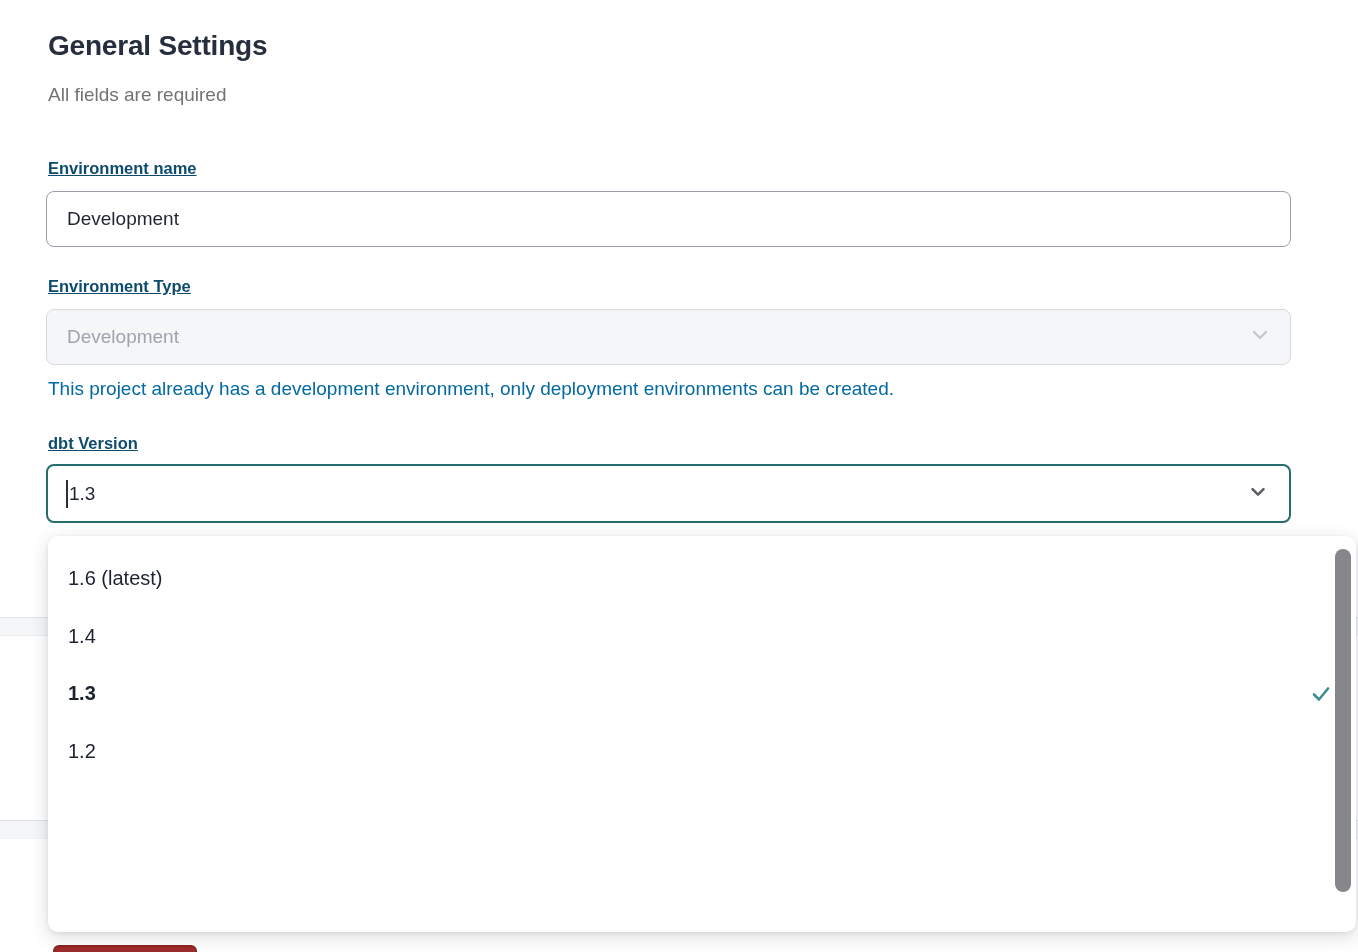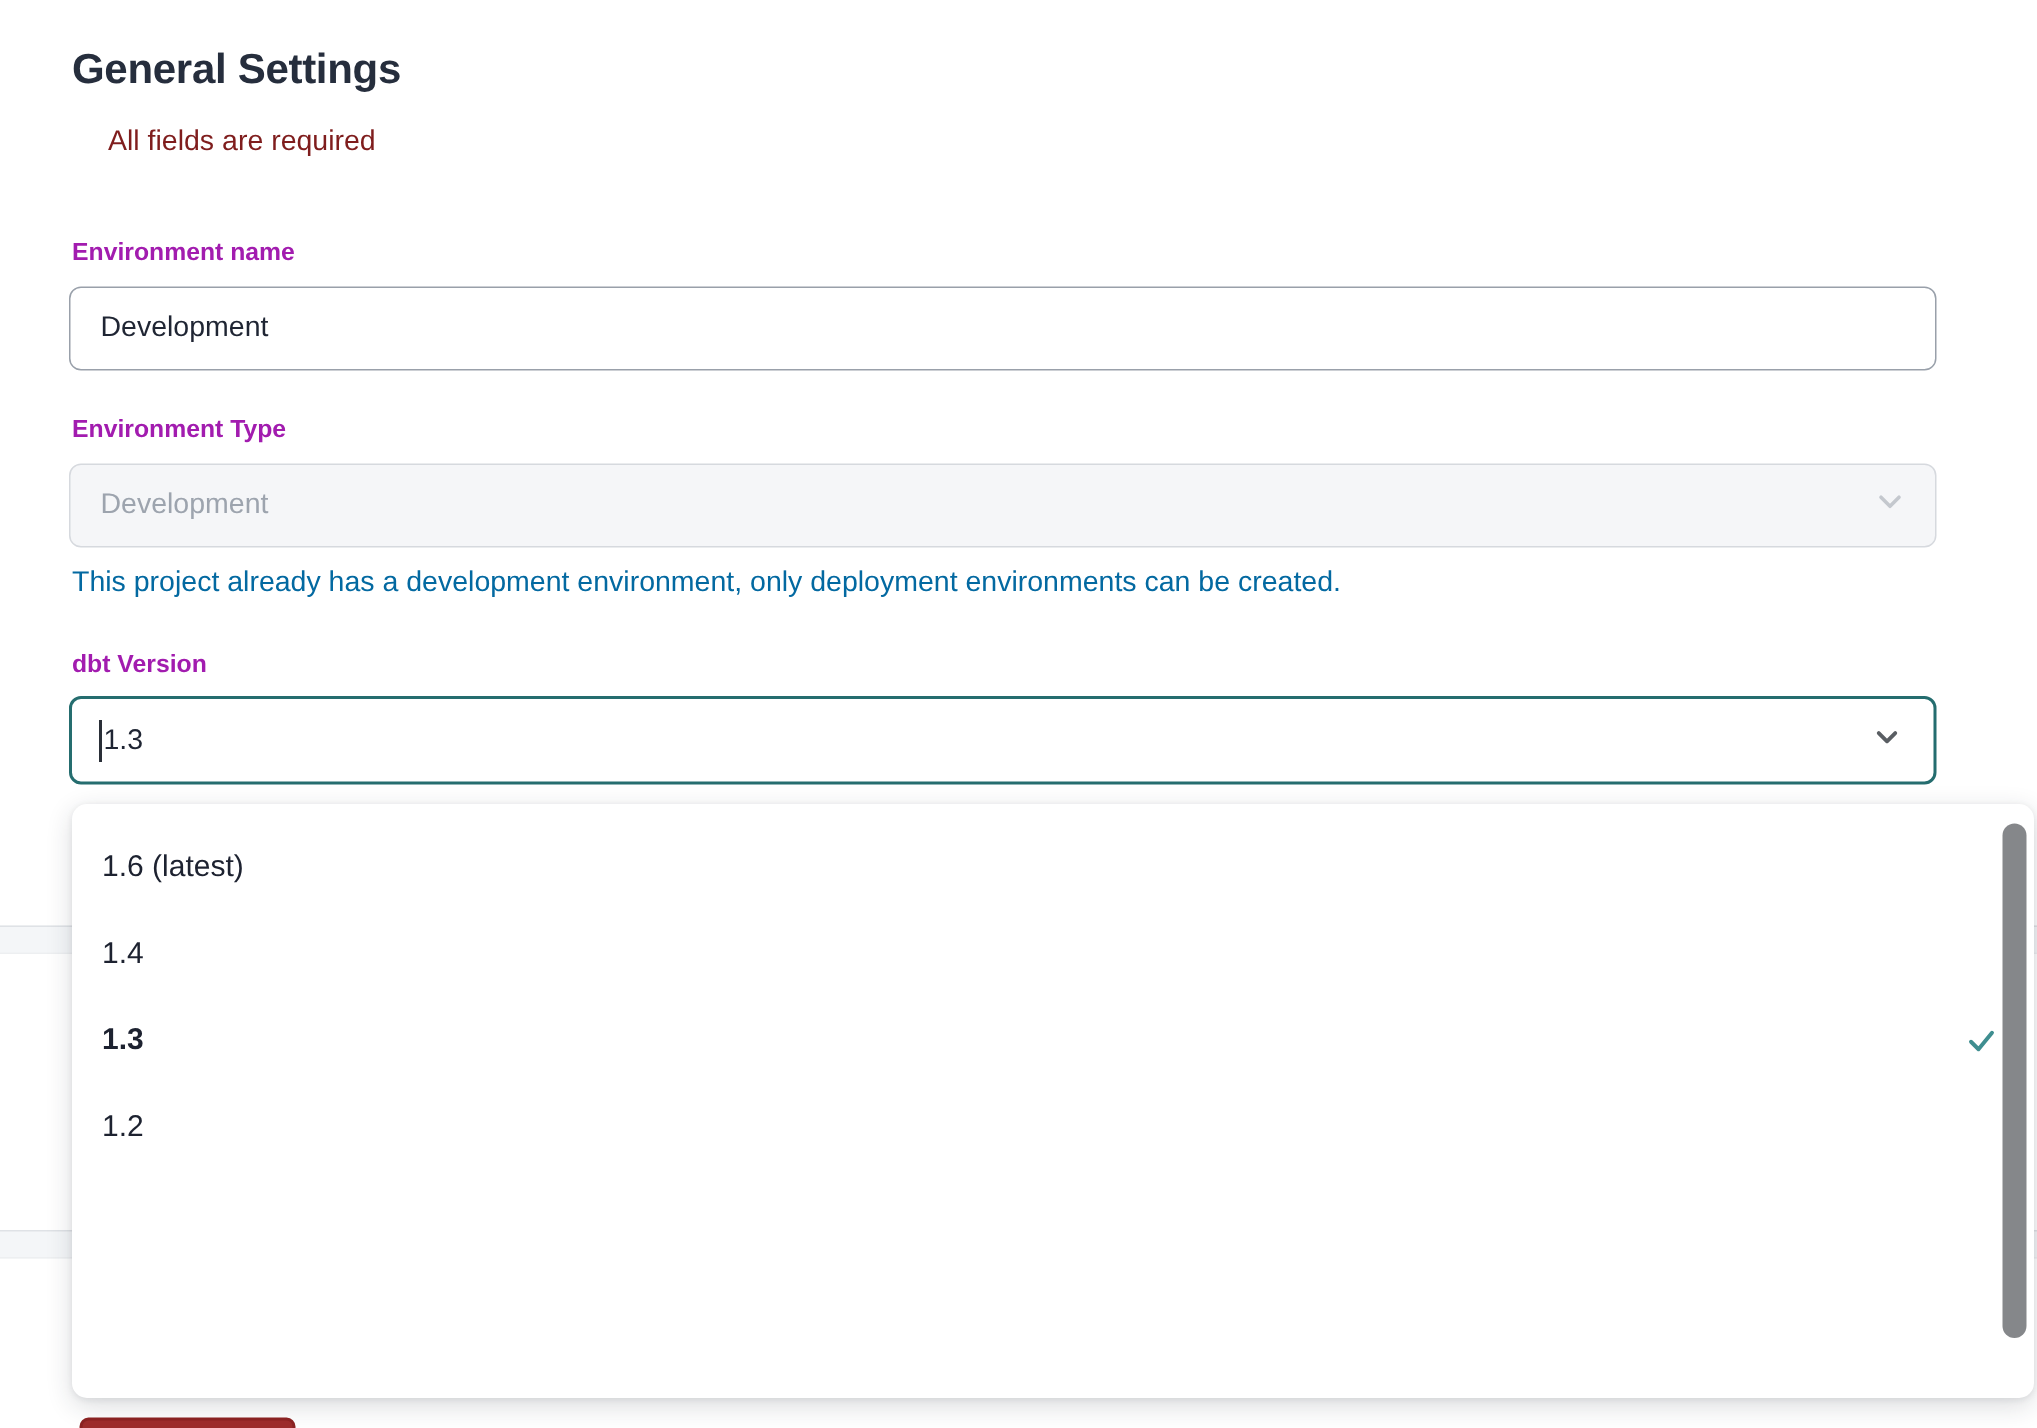--- a/index.html
+++ b/index.html
@@ -22,26 +22,26 @@
   .seam-1 { top: 617px; }
   .seam-2 { top: 820px; }
 
   .page-title {
     position: absolute; left: 48px; top: 30px;
     font-size: 28px; font-weight: 700; color: #262e3d;
     letter-spacing: -0.2px;
   }
   .page-subtitle {
     position: absolute; left: 48px; top: 84px;
-    font-size: 19px; color: #7f1d1d; margin-left: 24px;
+    font-size: 19px; color: #737373;
   }
 
   .field-label {
     position: absolute; left: 48px;
-    font-size: 16.5px; font-weight: 700; color: #a21caf;
+    font-size: 16.5px; font-weight: 700; color: #0c4a6e; text-decoration: underline;
   }
   .label-env-name { top: 159px; }
   .label-env-type { top: 277px; }
   .label-dbt-version { top: 434px; }
 
   .text-input {
     position: absolute; left: 46px; width: 1245px; height: 56px;
     top: 191px;
     border: 1px solid #99a0aa; border-radius: 8px;
     background: #ffffff;

